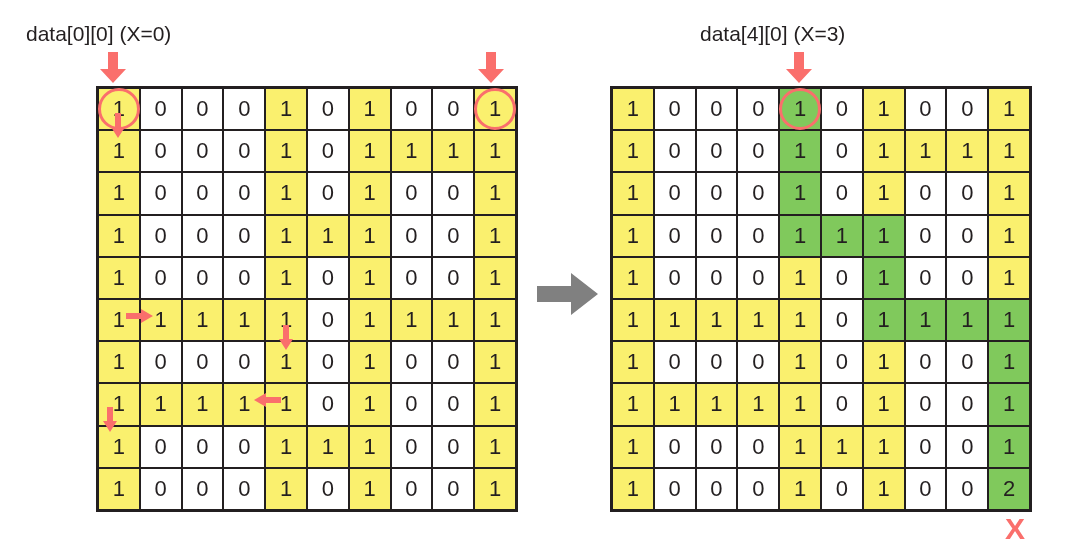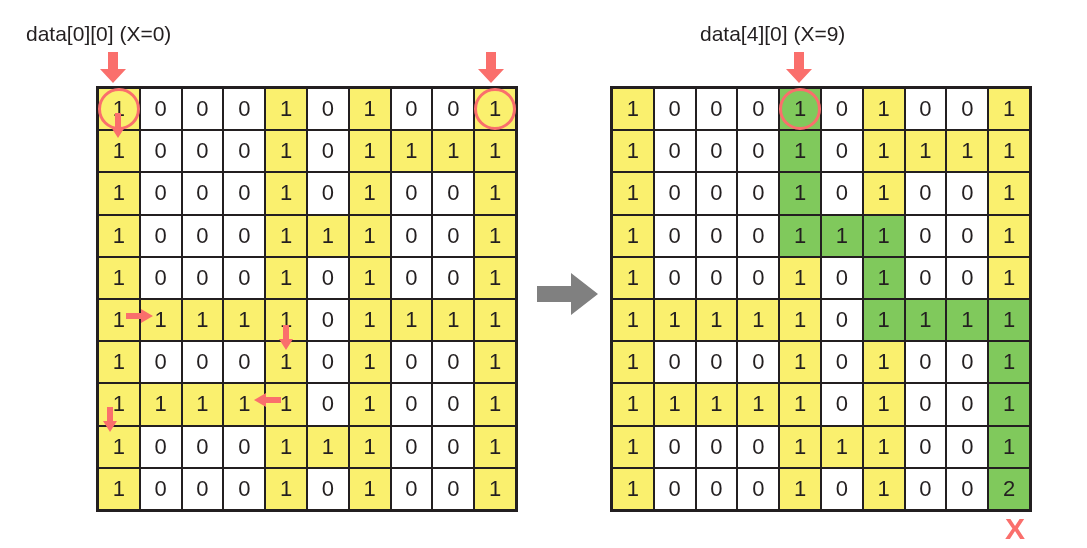--- a/index.html
+++ b/index.html
@@ -71,21 +71,21 @@
     color:#fa6f6c;
     font-family:"Liberation Sans","DejaVu Sans",sans-serif;
   }
 </style>
 </head>
 <body>
 
 <div class="stage">
 
   <div class="label" style="left:26px;top:22px;">data[0][0]  (X=0)</div>
-  <div class="label" style="left:700px;top:22px;">data[4][0]  (X=9)</div>
+  <div class="label" style="left:700px;top:22px;">data[4][0]  (X=3)</div>
 
   <div class="arw" style="left:99px;top:52px;">
     <svg width="28" height="32" viewBox="0 0 28 32">
       <polygon points="9,0 19,0 19,17 27,17 14,31 1,17 9,17" fill="#fa6f6c"></polygon>
     </svg>
   </div>
   <div class="arw" style="left:477px;top:52px;">
     <svg width="28" height="32" viewBox="0 0 28 32">
       <polygon points="9,0 19,0 19,17 27,17 14,31 1,17 9,17" fill="#fa6f6c"></polygon>
     </svg>

